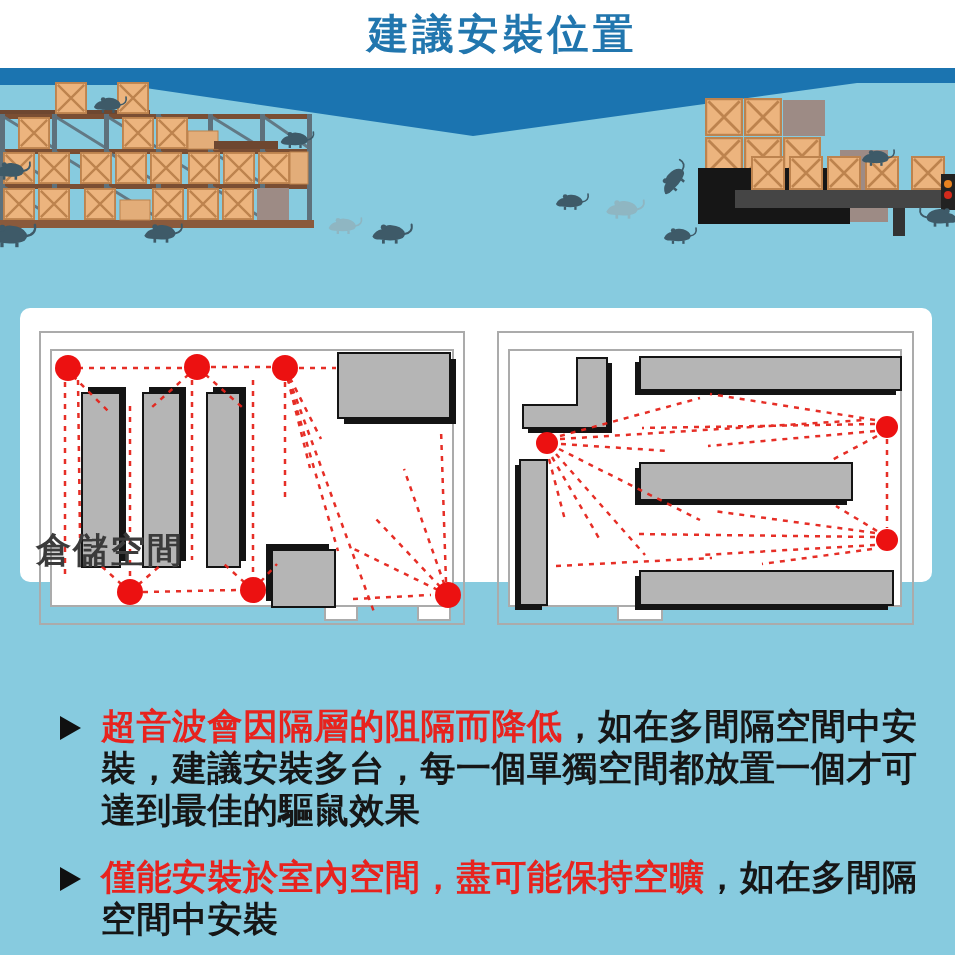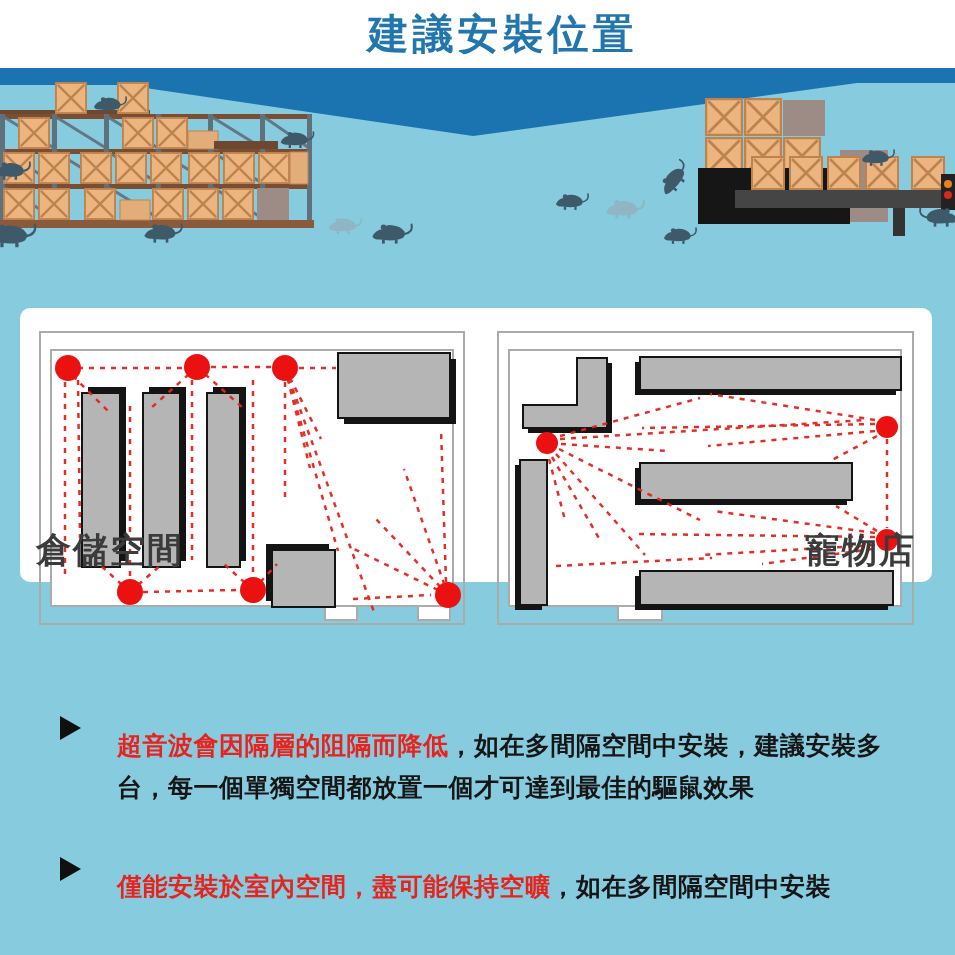--- a/index.html
+++ b/index.html
@@ -29,22 +29,23 @@
   .notes{position:absolute;top:708px;left:60px;width:875px;}
   .note{display:flex;align-items:flex-start;margin-bottom:25px;}
   .tri{
     width:0;height:0;flex:0 0 auto;
     border-left:21px solid #101010;
     border-top:12px solid transparent;
     border-bottom:12px solid transparent;
     margin-top:8px;margin-right:20px;
   }
   .note-text{
-    margin:16px;max-width:828px;font-size:25px;font-weight:700;line-height:42px;
+    margin:0;max-width:828px;font-size:35px;font-weight:700;line-height:42px;
     letter-spacing:.5px;
+    font-family:Liberation Mono, monospace;
   }
   .seg.red{color:#E7231E;}
   .seg.dark{color:#161616;}
 </style>
 </head>
 <body>
 
 <div class="header">
   <div class="title">建議安裝位置</div>
 </div>
@@ -280,21 +281,20 @@
     <g fill="#EC1111">
       <circle cx="527" cy="135" r="11"></circle>
       <circle cx="867" cy="119" r="11"></circle>
       <circle cx="867" cy="232" r="11"></circle>
     </g>
   </g>
 </svg>
 
   <div class="plan-labels">
     <div class="plan-label">倉儲空間</div>
-    <div class="plan-label">寵物店</div>
   </div>
 </div>
 
 <div class="notes">
   <div class="note">
     <span class="tri"></span>
     <p class="note-text"><span class="seg red">超音波會因隔層的阻隔而降低</span><span class="seg dark">，如在多間隔空間中安裝，建議安裝多台，每一個單獨空間都放置一個才可達到最佳的驅鼠效果</span></p>
   </div>
   <div class="note">
     <span class="tri"></span>

